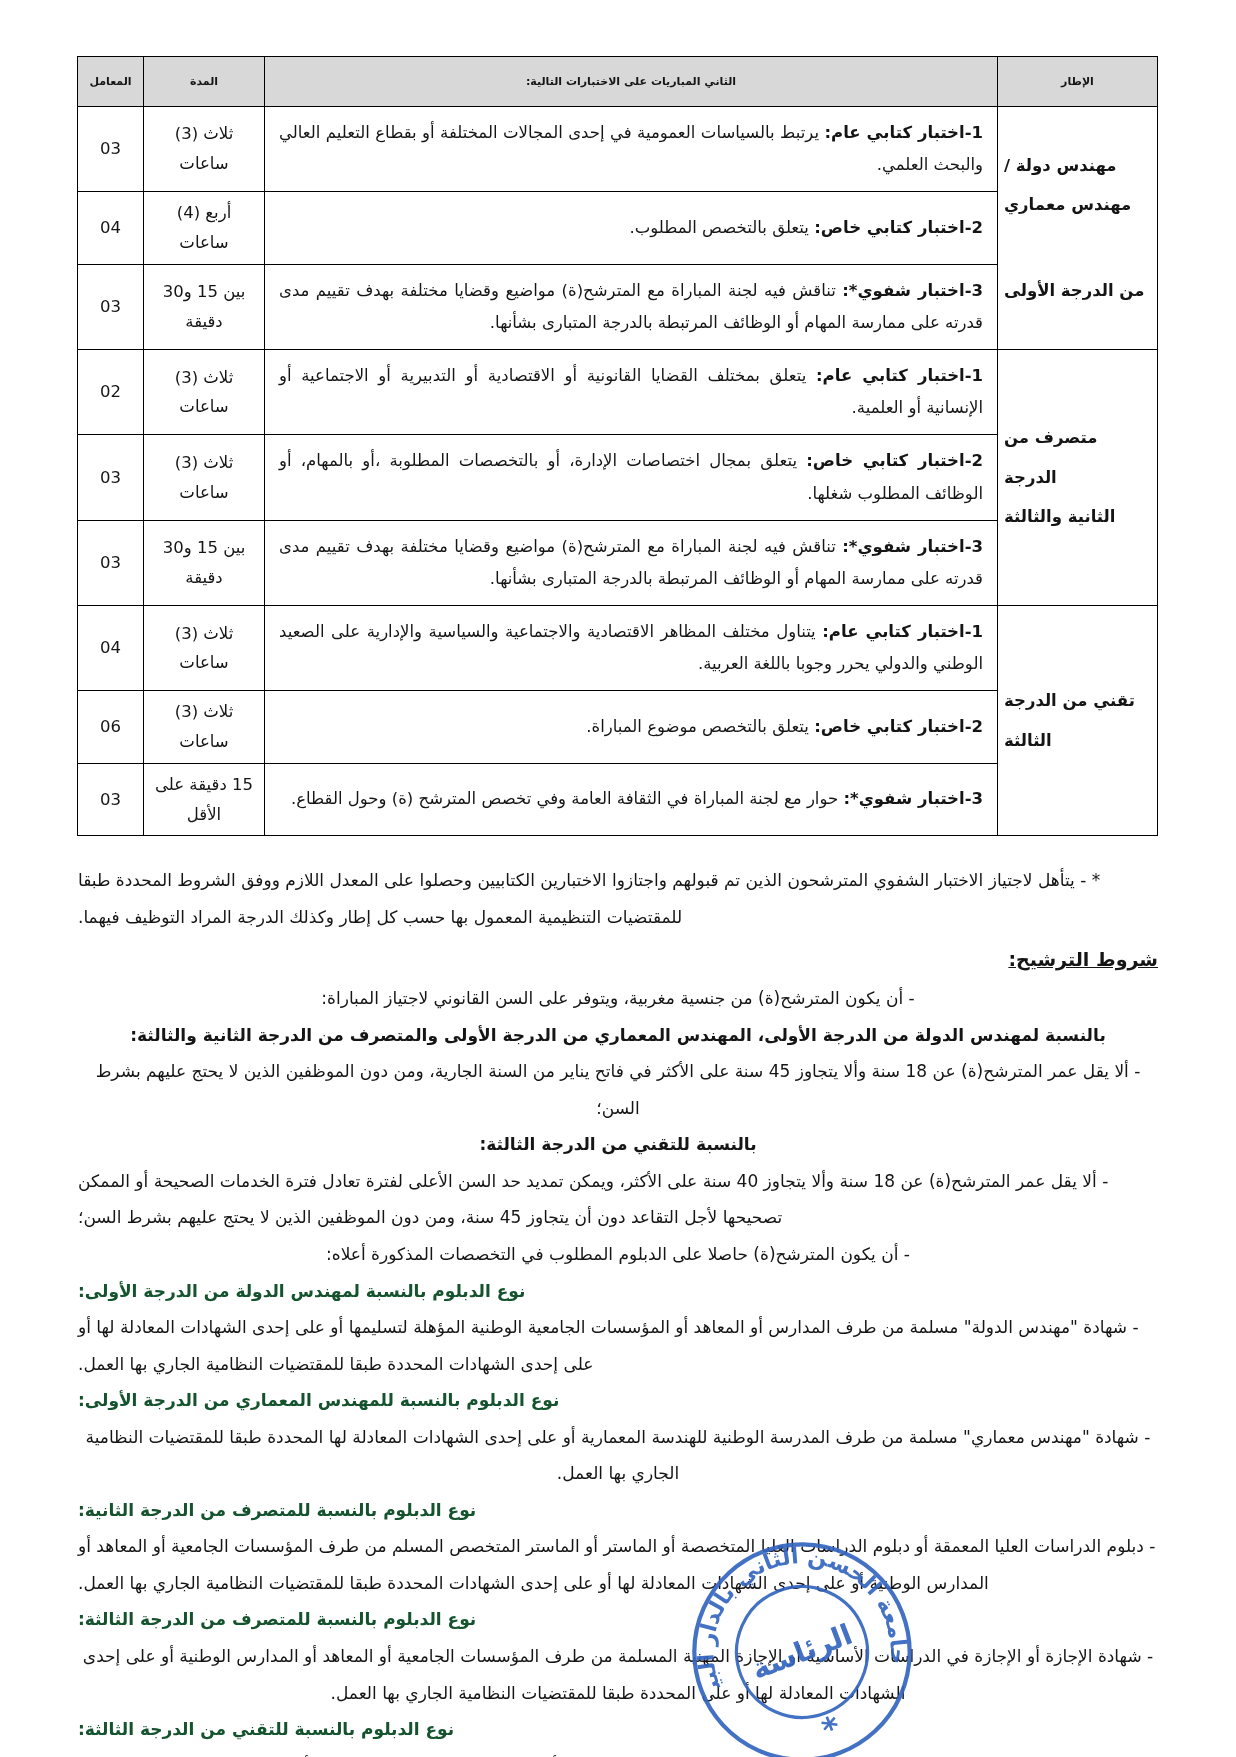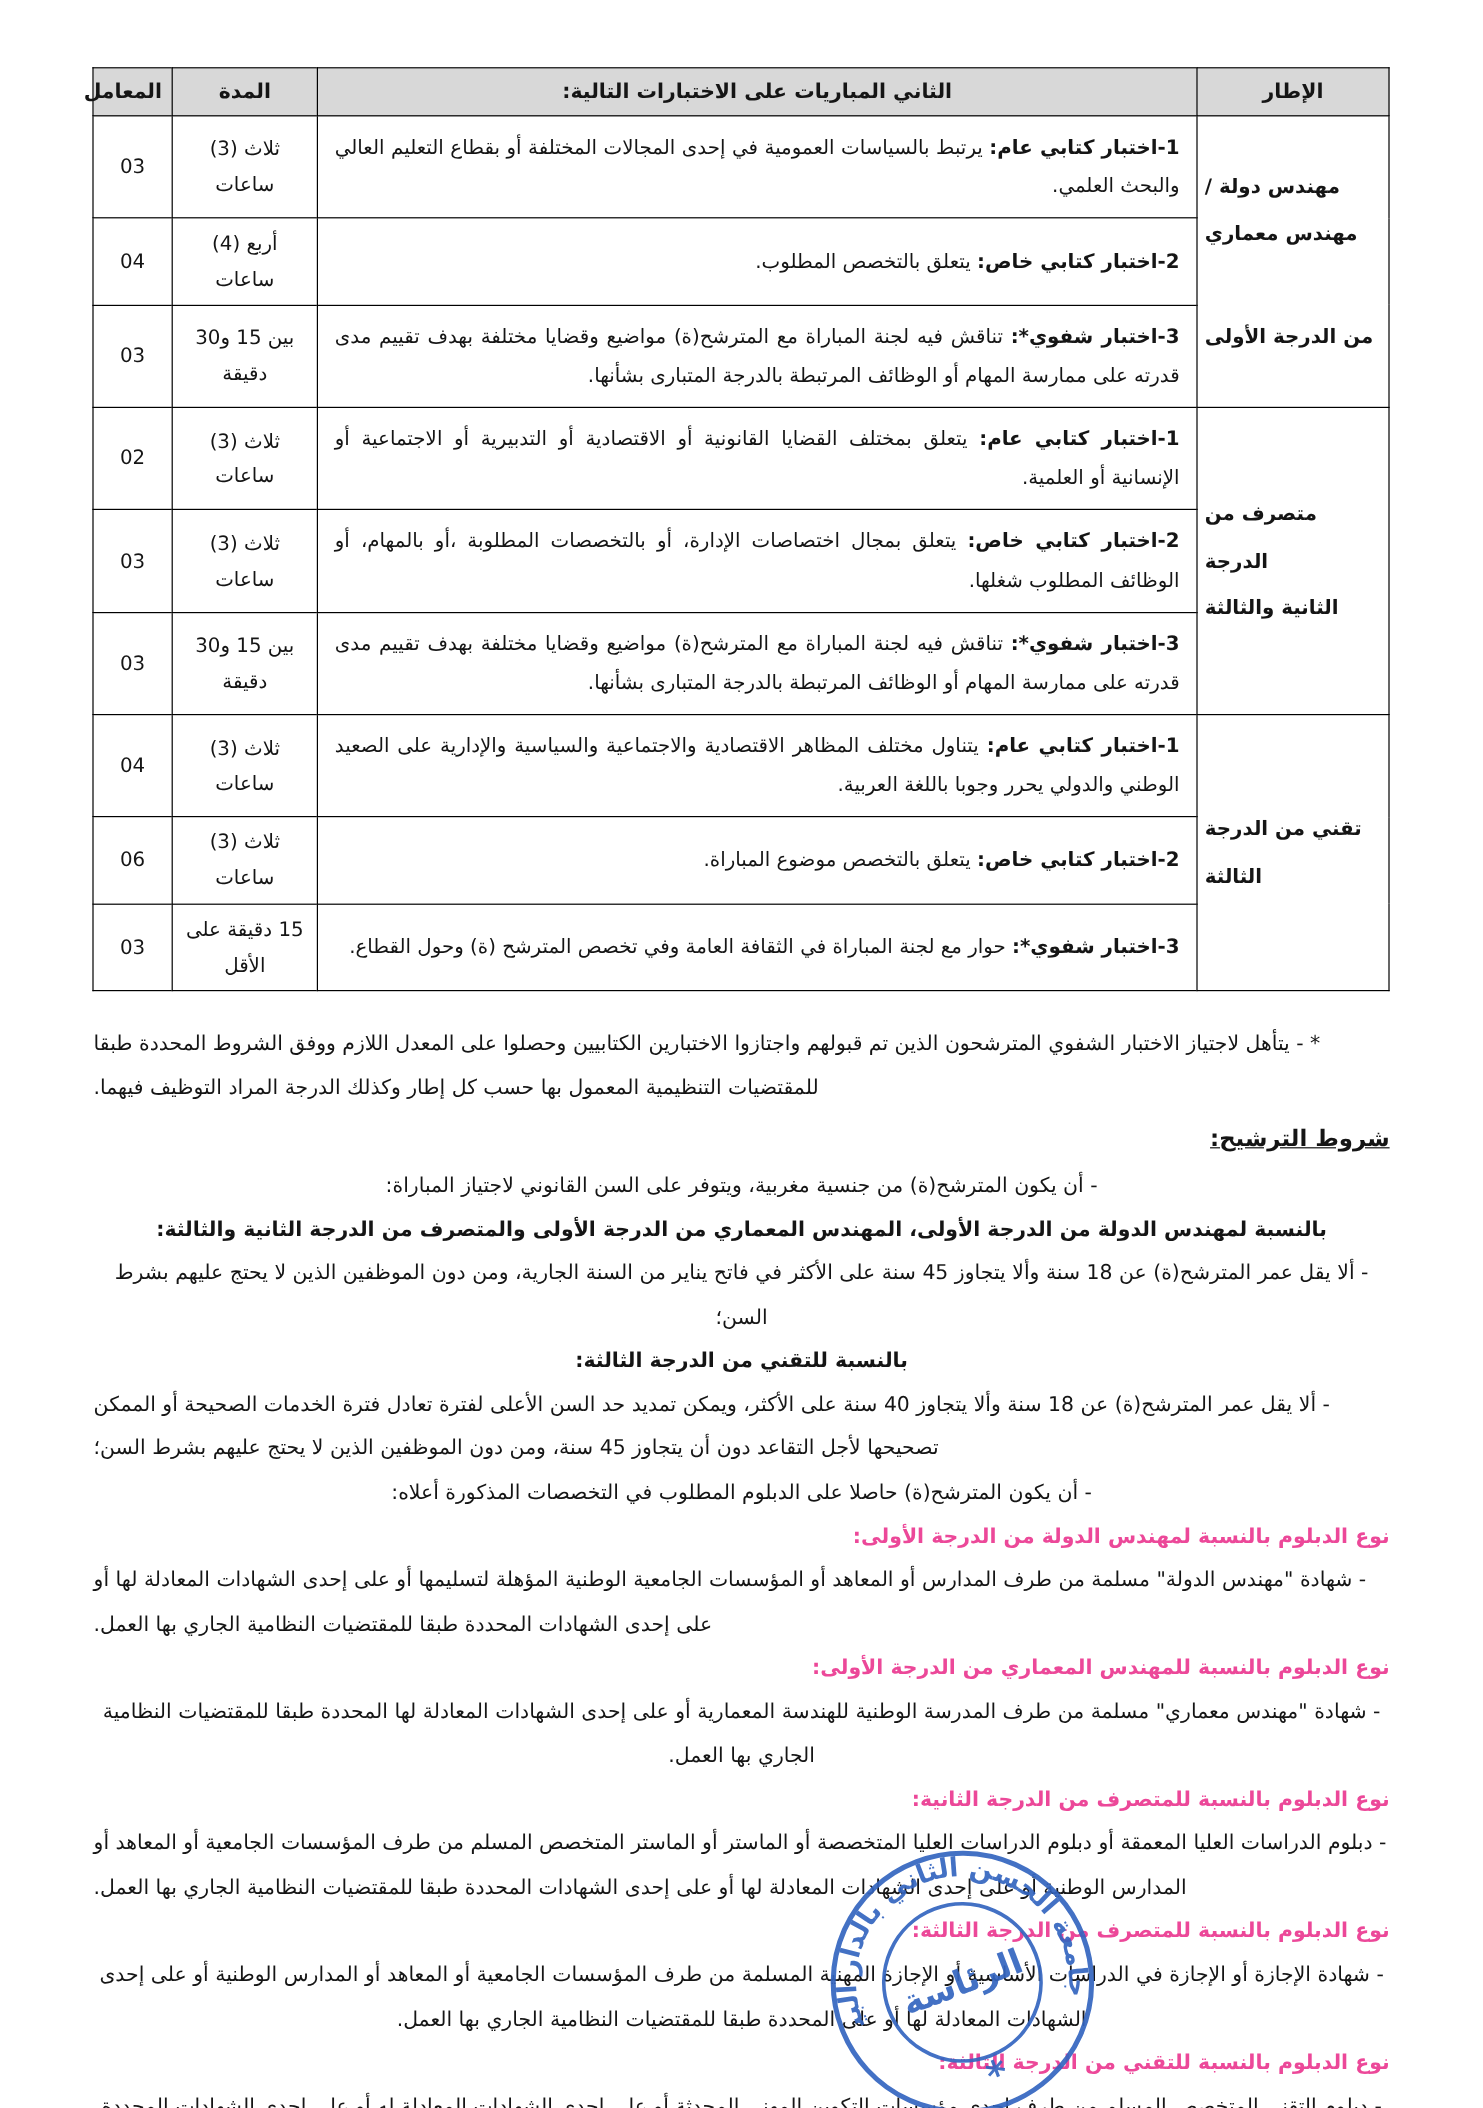--- a/index.html
+++ b/index.html
@@ -21,22 +21,22 @@
     table-layout:fixed;
     font-size:16.5px;
   }
   table.xtable th, table.xtable td {
     border:1.6px solid #000;
     vertical-align:middle;
   }
   table.xtable thead th {
     background:#d8d8d8;
     font-weight:bold;
-    font-size:17px;
-    height:40px;
+    font-size:11px;
+    height:50px;
     text-align:center;
     padding:4px 8px;
   }
   .col-frame { width:160px; }
   .col-tests { width:733px; }
   .col-dur   { width:121px; }
   .col-coef  { width:66px;  }
 
   td.tests-cell {
     padding:10px 14px;
@@ -58,21 +58,21 @@
   p.para   { text-align:center; }
   p.para-c { text-align:left; }
   p.bold   { font-weight:bold; }
   .sec-title {
     font-weight:bold; font-size:19px;
     text-decoration:underline;
     text-align:right;
     margin-top:4px;
   }
   .diploma-title {
-    font-weight:bold; color:#ec4899; text-align:right;
+    font-weight:bold; color:#14532d; text-align:left;
   }
 
   
   .stamp {
     position:absolute;
     left:688px; top:1538px;
     width:228px; height:228px;
     transform:rotate(-21deg);
     opacity:0.92;
     pointer-events:none;

